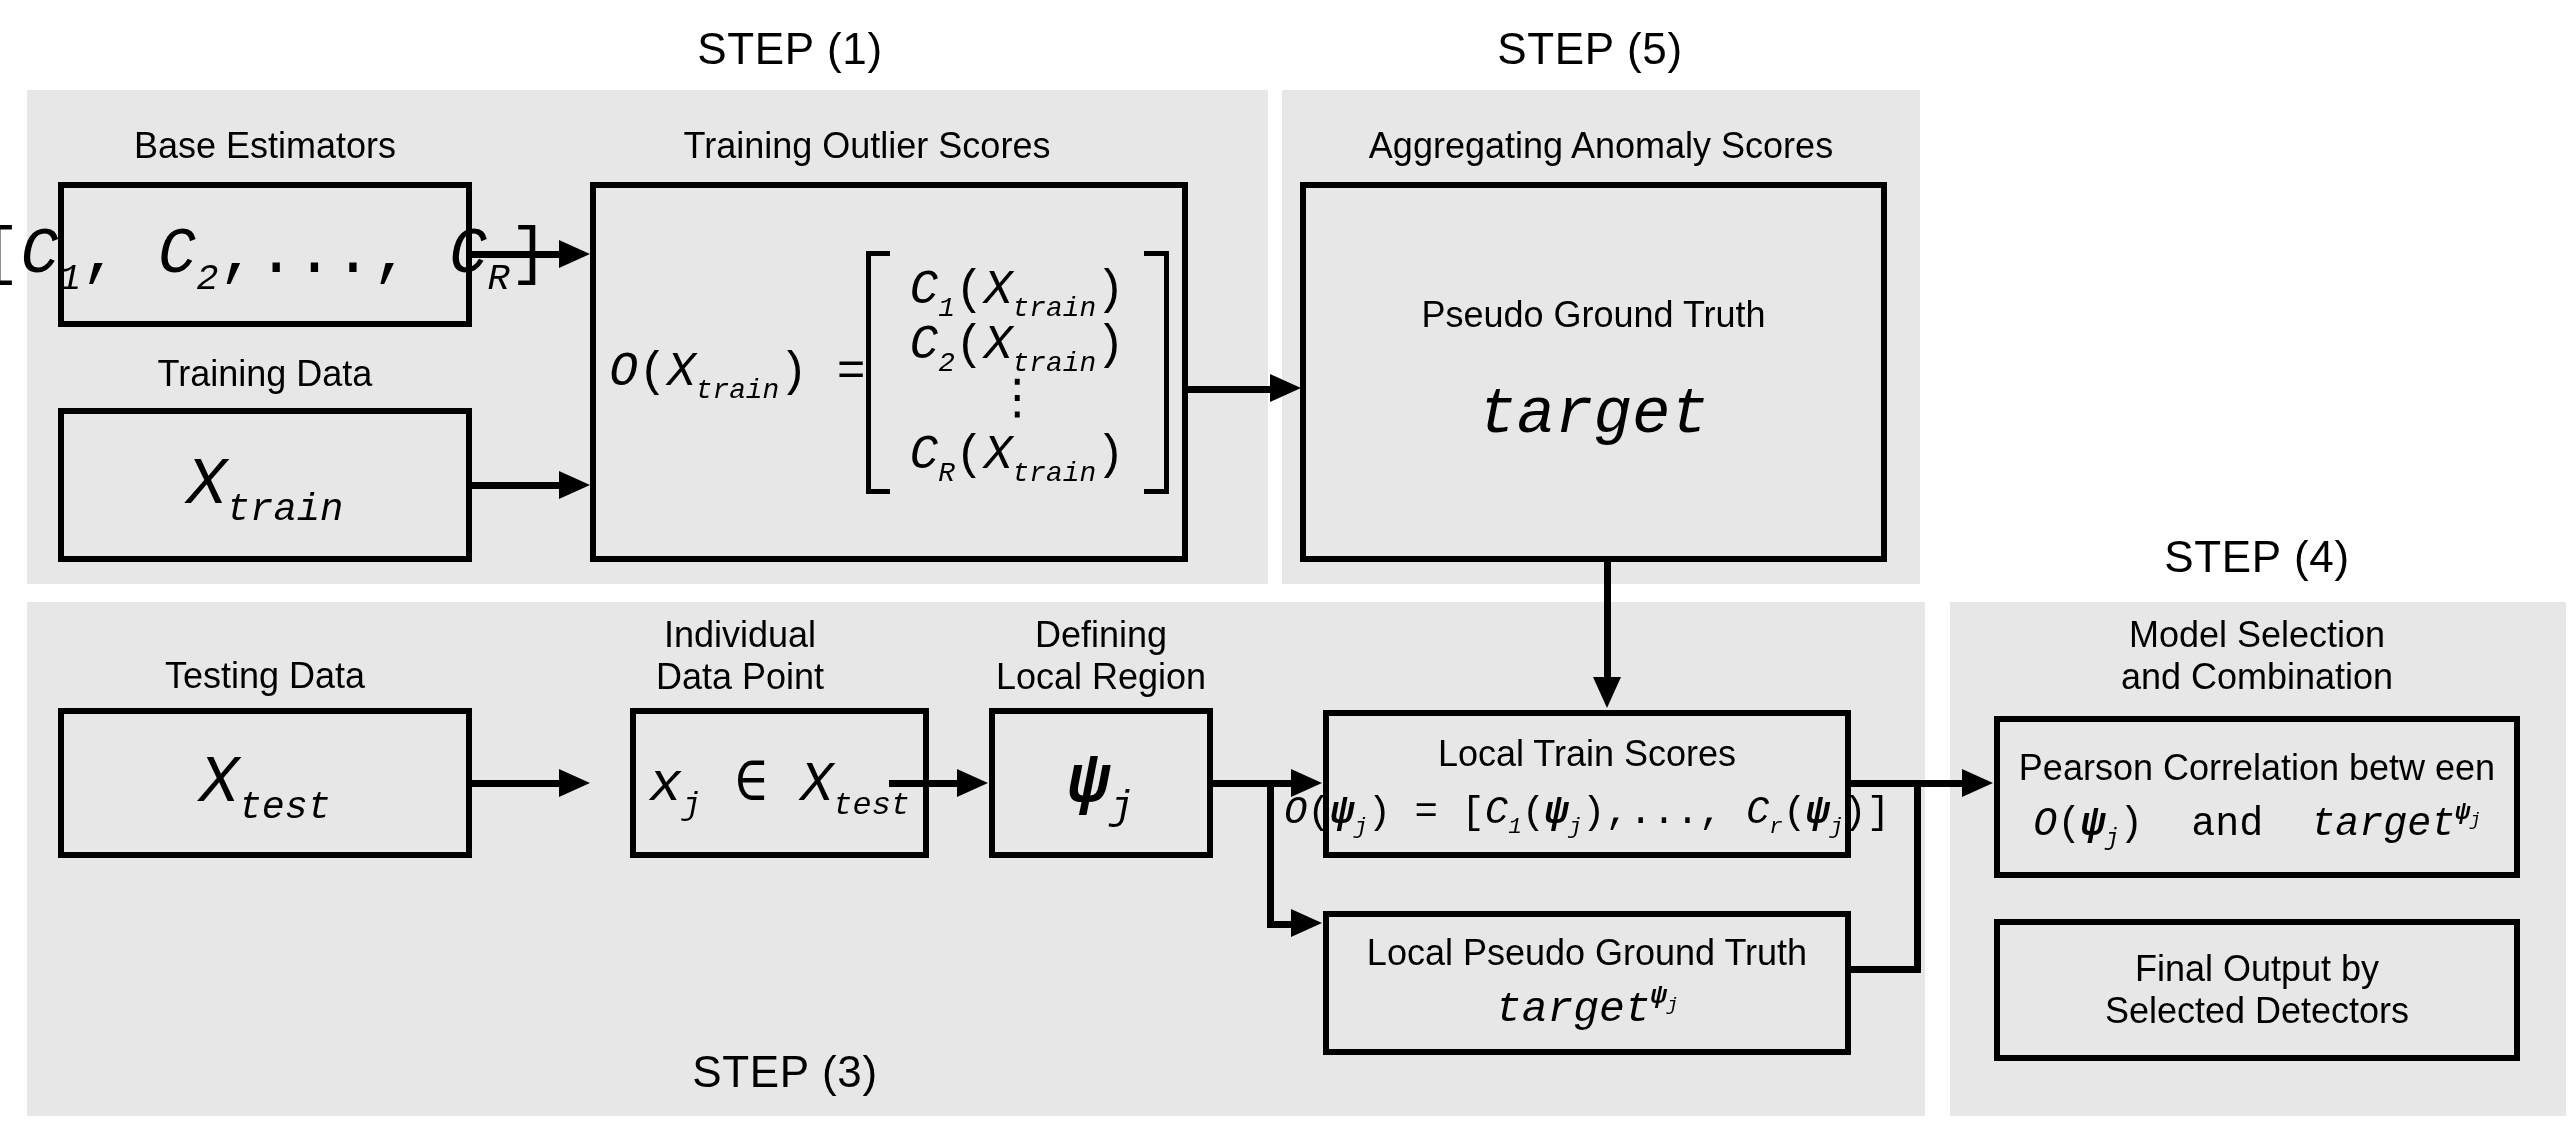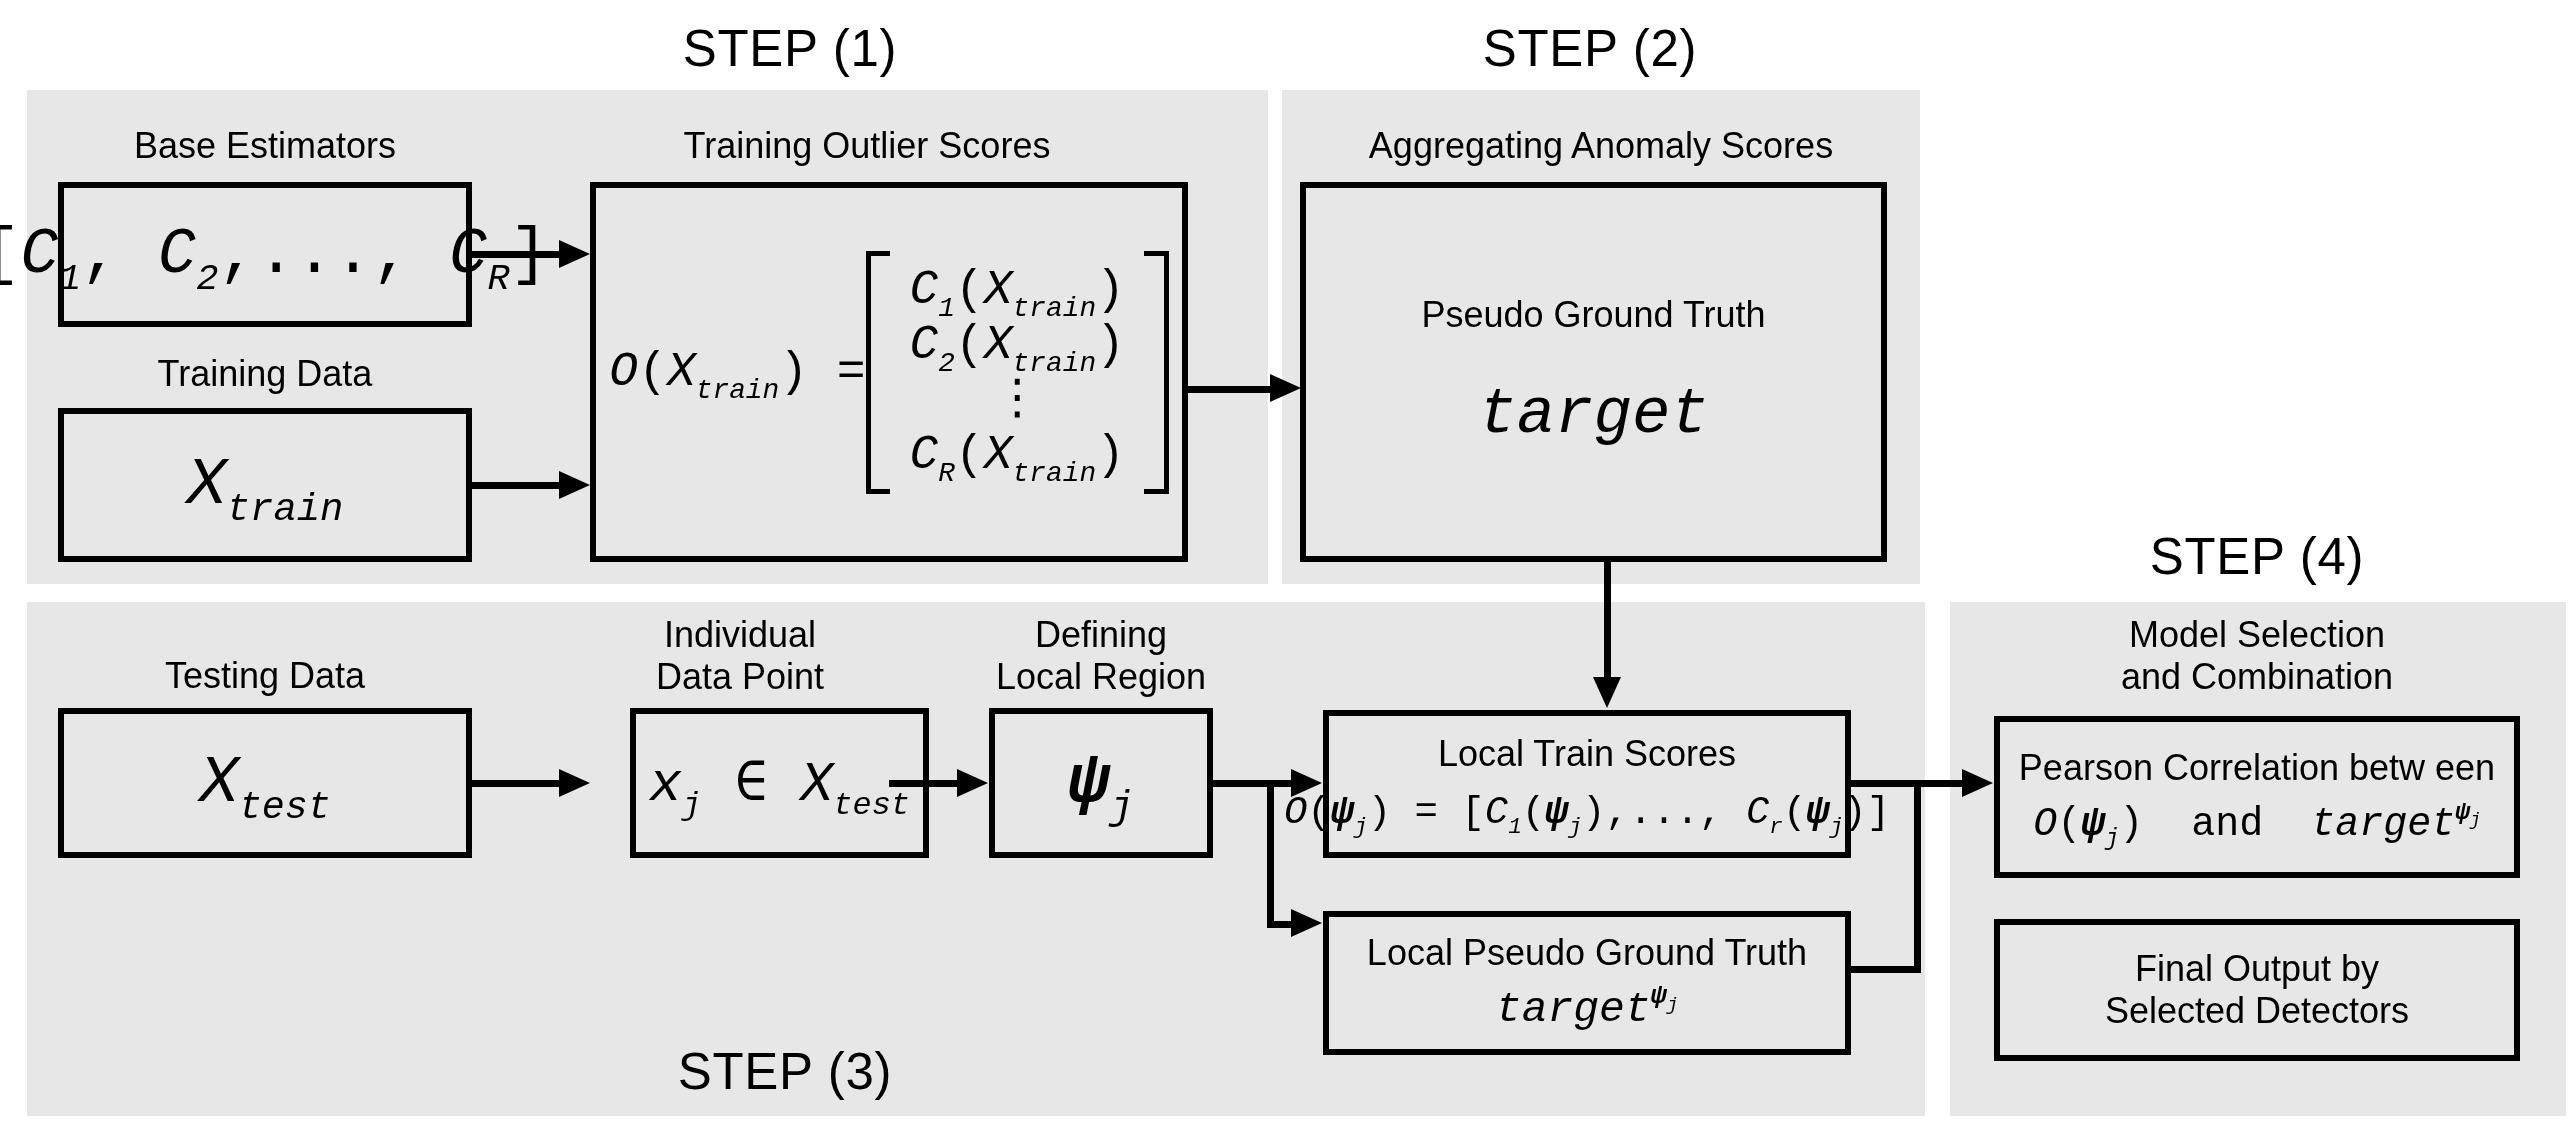--- a/index.html
+++ b/index.html
@@ -13,21 +13,21 @@
     width: 2576px;
     height: 1123px;
     background: var(--page-bg);
     font-family: "Liberation Sans", sans-serif;
     color: var(--ink);
     overflow: hidden;
   }
   .panel { position: absolute; background: var(--panel-bg); }
   .step-label {
     position: absolute;
-    font-size: 51px;
+    font-size: 44px;
     line-height: 60px;
     white-space: nowrap;
     transform: translateX(-50%);
     letter-spacing: 0.7px;
   }
   .lbl {
     position: absolute;
     font-size: 36px;
     line-height: 42px;
     white-space: nowrap;
@@ -77,21 +77,21 @@
 <body>
 
 <div class="canvas">
 
   <div class="panel" style="left:27px; top:90px; width:1241px; height:494px;"></div>
   <div class="panel" style="left:1282px; top:90px; width:638px; height:494px;"></div>
   <div class="panel" style="left:27px; top:602px; width:1898px; height:514px;"></div>
   <div class="panel" style="left:1950px; top:602px; width:616px; height:514px;"></div>
 
   <div class="step-label" style="left:790px; top:18.7px;">STEP (1)</div>
-  <div class="step-label" style="left:1590px; top:18.7px;">STEP (2)</div>
+  <div class="step-label" style="left:1590px; top:18.7px;">STEP (5)</div>
   <div class="step-label" style="left:785px; top:1042px;">STEP (3)</div>
   <div class="step-label" style="left:2257px; top:527px;">STEP (4)</div>
 
   <div class="lbl" style="left:265px; top:125px;">Base Estimators</div>
   <div class="lbl" style="left:265px; top:353px;">Training Data</div>
   <div class="lbl" style="left:867px; top:125px;">Training Outlier Scores</div>
 
   <div class="box" style="left:58px; top:182px; width:414px; height:145px;">
     <div class="math" style="font-size:64px;"><span>[</span><span class="it">C</span><sub>1</sub><span>, </span><span class="it">C</span><sub>2</sub><span>,..., </span><span class="it">C</span><sub>R</sub><span>]</span></div>
   </div>

